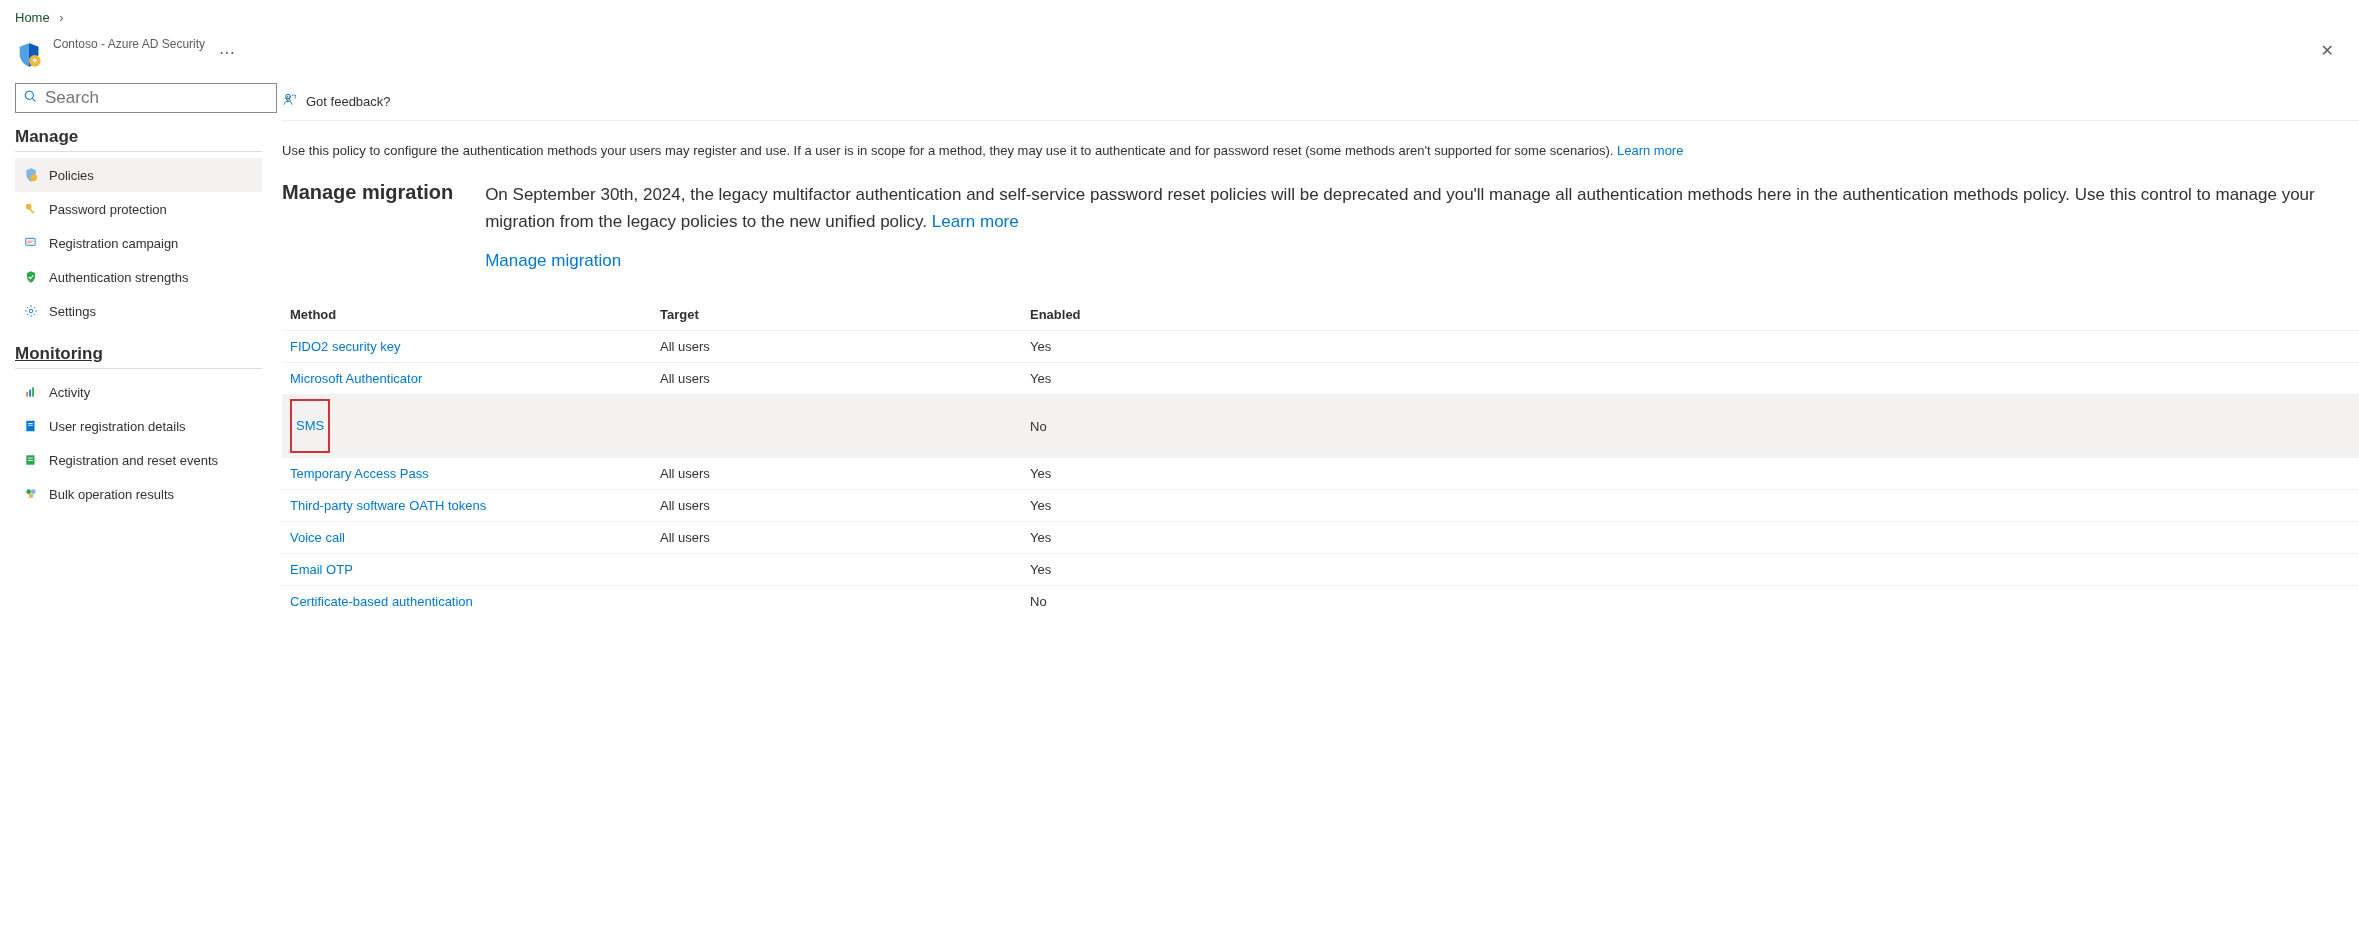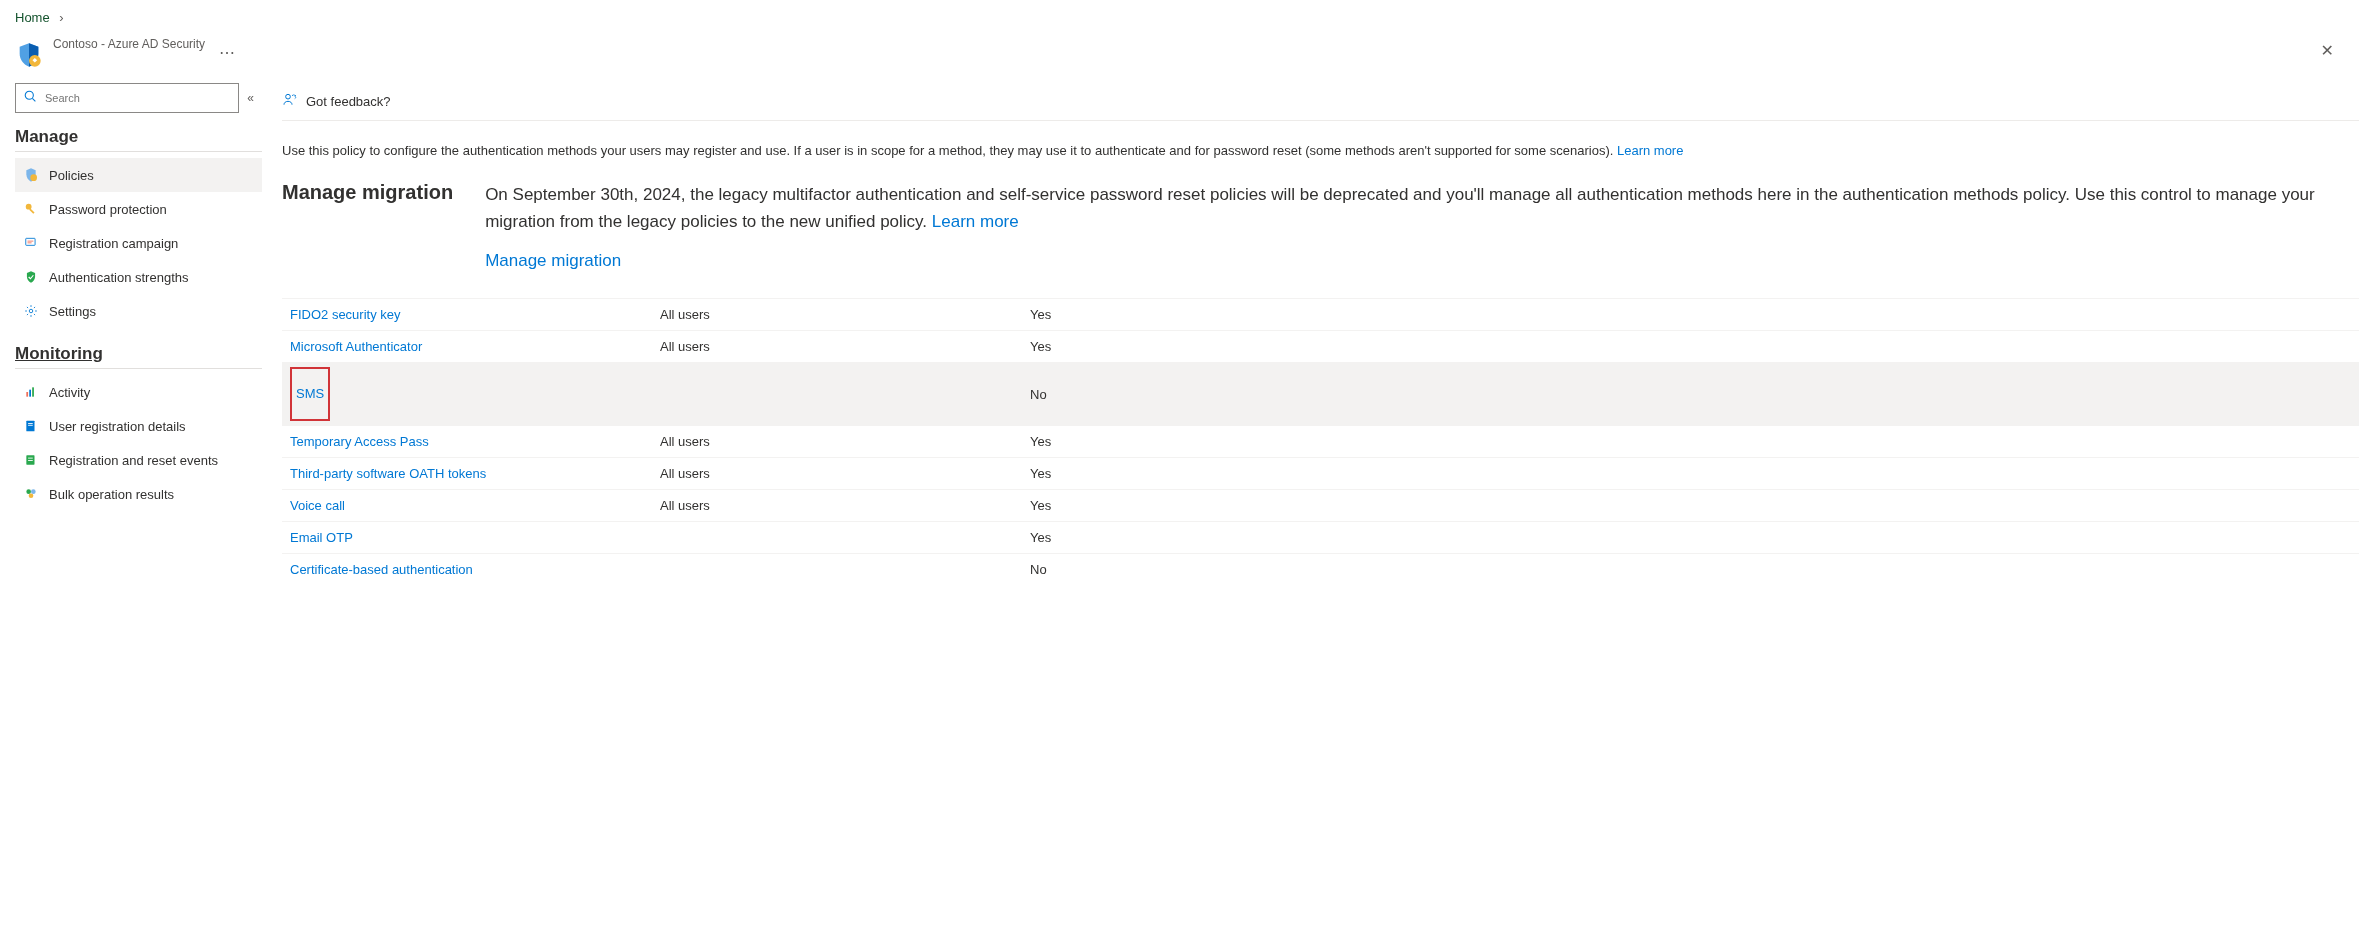--- a/index.html
+++ b/index.html
@@ -45,21 +45,21 @@
     flex: 1;
     border: 1px solid #8a8886;
     height: 30px;
     display: flex;
     align-items: center;
     padding: 0 8px;
     background: #fff;
   }
   .search-box .mag { color: #0078d4; font-size: 13px; margin-right: 6px; }
   .search-box input {
-    border: none; outline: none; flex: 1; font-size: 11px; color: #323130;
+    border: none; outline: none; flex: 1; font-size: 17px; color: #323130;
   }
   .collapse { color: #605e5c; font-size: 12px; cursor: pointer; }
   .section-label {
     font-weight: 600;
     font-size: 17px;
     color: #323130;
     margin: 10px 0 6px 0;
     padding-bottom: 4px;
   }
   .section-label.divider { border-bottom: 1px solid #e1dfdd; padding-right: 20px; }
@@ -289,20 +289,25 @@
 
     <div class="mig-row">
       <h2>Manage migration</h2>
       <div class="mig-text">
         <span>On September 30th, 2024, the legacy multifactor authentication and self-service password reset policies will be deprecated and you'll manage all authentication methods here in the authentication methods policy. Use this control to manage your migration from the legacy policies to the new unified policy. </span><a href="#" class="link">Learn more</a>
         <a href="#" class="link manage-link">Manage migration</a>
       </div>
     </div>
 
     <div class="table">
+      <div class="trow header-row">
+        <div class="cell-method">Method</div>
+        <div class="cell-target">Target</div>
+        <div class="cell-enabled">Enabled</div>
+      </div>
       <div id="table-body">
           <div class="trow">
             <div class="cell-method"><a href="#">FIDO2 security key</a></div>
             <div class="cell-target">All users</div>
             <div class="cell-enabled">Yes</div>
           </div>
           <div class="trow">
             <div class="cell-method"><a href="#">Microsoft Authenticator</a></div>
             <div class="cell-target">All users</div>
             <div class="cell-enabled">Yes</div>

